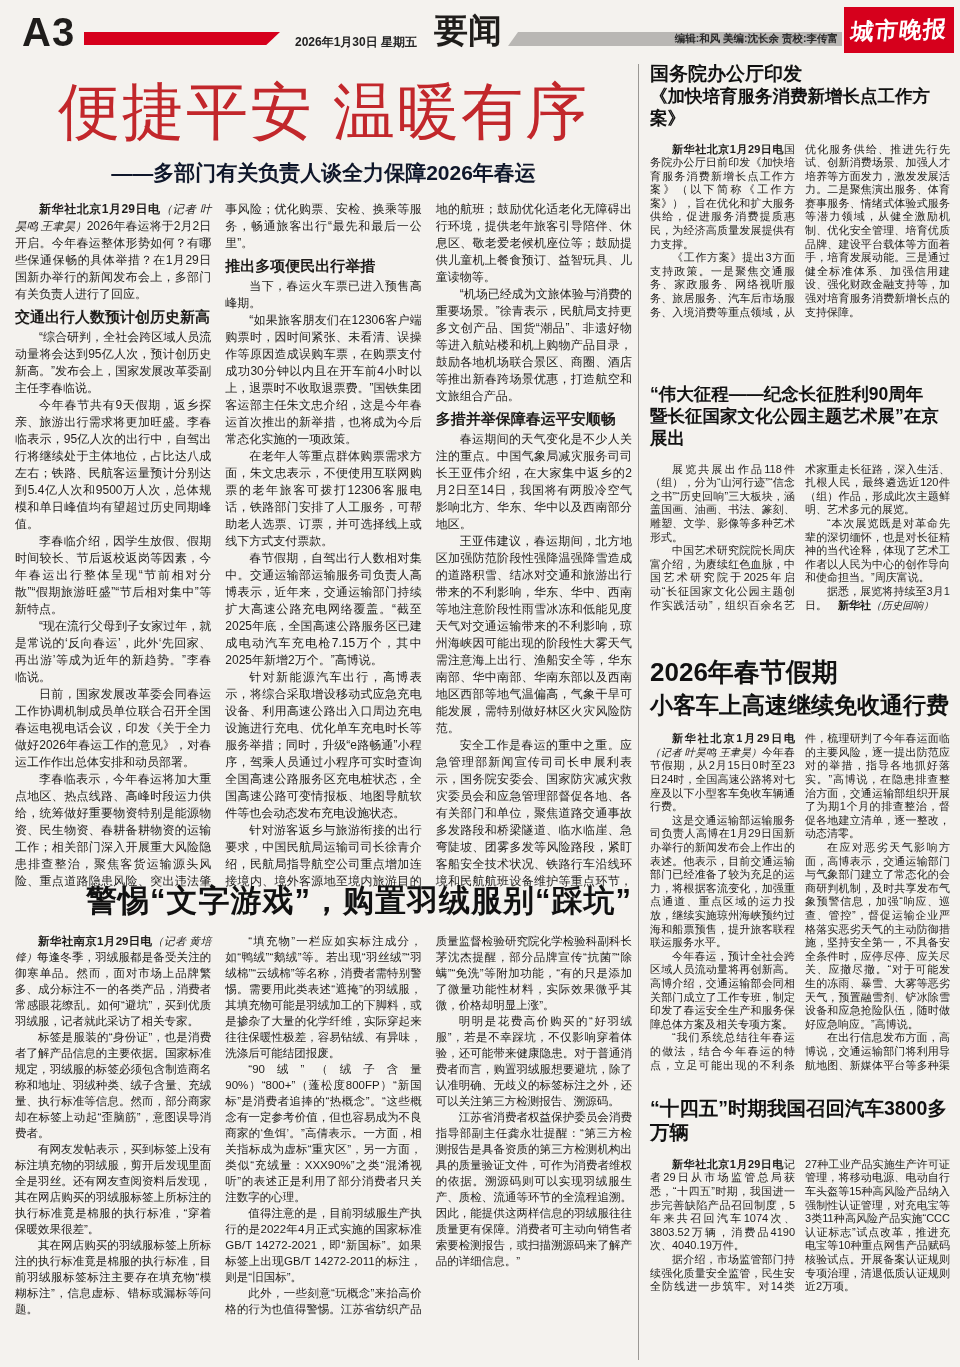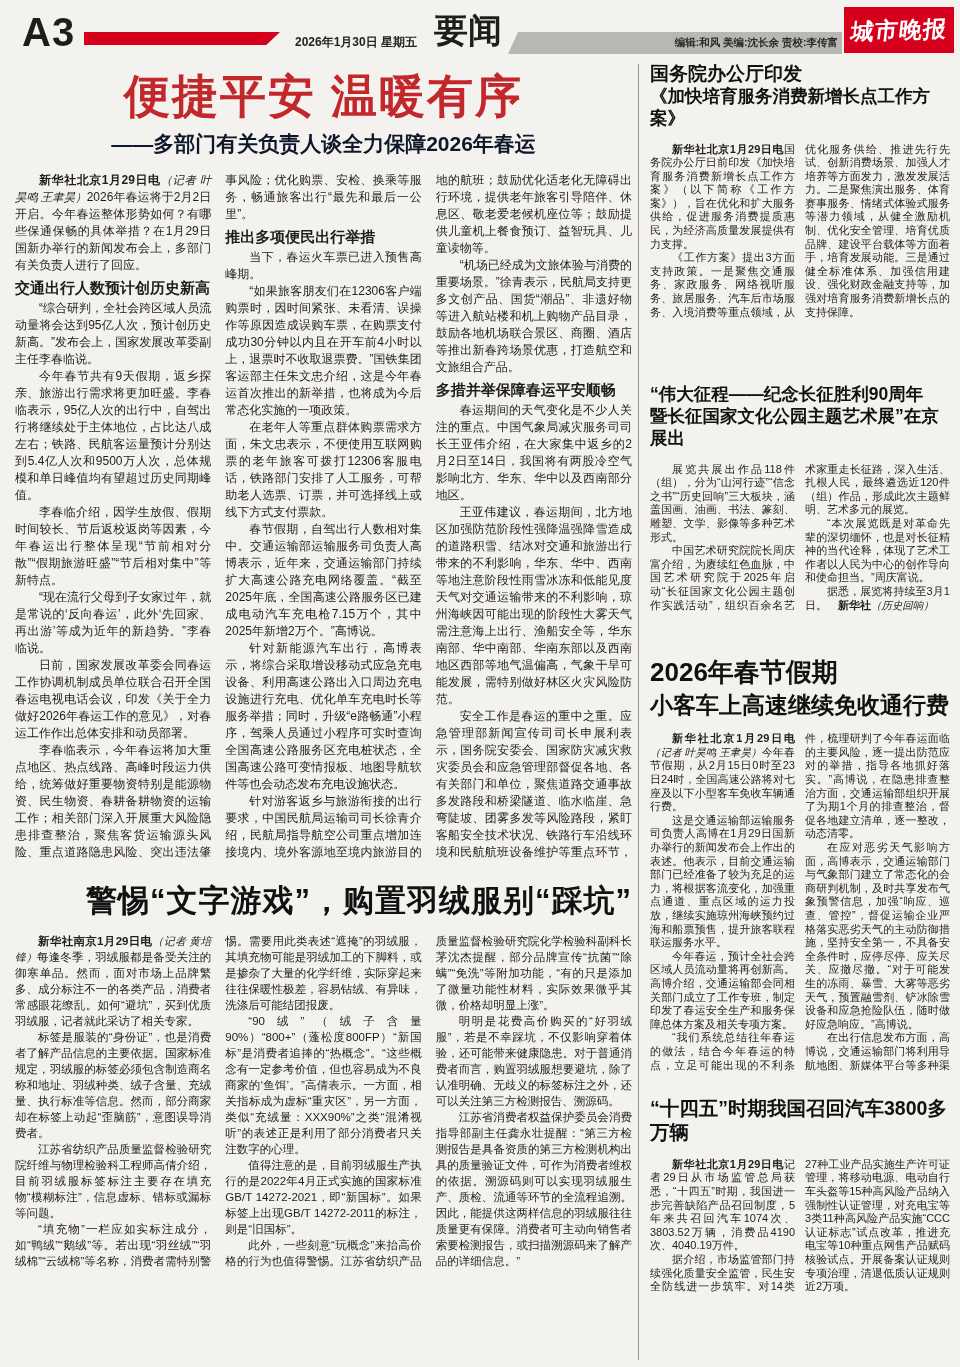--- a/index.html
+++ b/index.html
@@ -9,36 +9,36 @@
     font-family:"Liberation Sans",sans-serif;
     -webkit-font-smoothing:antialiased;
   }
   
   .hdr{position:absolute;left:6px;top:0;width:960px;height:62px;}
   .pageno{position:absolute;left:16px;top:10px;font-size:40px;font-weight:900;letter-spacing:1px;}
   .redbar{position:absolute;left:78px;top:32px;width:196px;height:13px;background:#d6001c;
           clip-path:polygon(0 0,100% 0,93% 100%,0 100%);}
   .date{position:absolute;left:289px;top:34px;font-size:12px;font-weight:700;color:#222;}
   .section-name{position:absolute;left:428px;top:8px;font-size:34px;font-weight:900;}
-  .graybar{position:absolute;left:502px;top:32px;width:334px;height:22px;background:#b9b7b4;
+  .graybar{position:absolute;left:502px;top:32px;width:334px;height:14px;background:#b9b7b4;
            clip-path:polygon(3% 0,100% 0,100% 100%,0 100%);
            display:flex;align-items:center;justify-content:flex-end;}
   .staff{font-size:10.5px;font-weight:700;color:#2a2a2a;padding-right:4px;white-space:nowrap;}
   .logo{position:absolute;left:838px;top:7px;width:110px;height:46px;background:#d6001c;
         display:flex;align-items:center;justify-content:center;}
   .logo span{color:#fff;font-size:23px;font-weight:900;transform:skewX(-8deg) rotate(-2deg);
              font-family:"Liberation Serif",serif;letter-spacing:1px;}
   
   .para{margin:0;text-indent:2em;text-align:justify;}
   .crosshead{margin:5px 0 4px 0;font-size:15px;font-weight:900;text-indent:0;break-inside:avoid;}
   .xh-lead{font-weight:700;}
   .kai{font-family:"Liberation Serif",serif;font-style:italic;font-size:0.95em;}
   
   .lead{position:absolute;left:15px;top:64px;width:617px;}
-  .lead-hl{margin:7px;text-align:center;font-size:46px;line-height:1.12;font-weight:700;
+  .lead-hl{margin:13px;text-align:center;font-size:62px;line-height:1.12;font-weight:400;
            color:#c2272b;letter-spacing:2px;}
   .lead-sub{margin:7px 0 0 0;text-align:center;font-size:21px;font-weight:600;color:#0f172a;}
   .lead-body{margin-top:14px;height:700px;overflow:hidden;
              column-count:3;column-gap:14px;font-size:12px;line-height:17px;}
   
   .second{position:absolute;left:15px;top:880px;width:617px;}
   .second-hl{margin:0;text-align:right;font-size:31px;font-weight:900;color:#111;letter-spacing:1px;}
   .second-body{margin-top:11px;height:428px;overflow:hidden;
                column-count:3;column-gap:14px;font-size:11.5px;line-height:16px;}
   
@@ -96,21 +96,22 @@
       <p class="para">王亚伟建议，春运期间，北方地区加强防范阶段性强降温强降雪造成的道路积雪、结冰对交通和旅游出行带来的不利影响，华东、华中、西南等地注意阶段性雨雪冰冻和低能见度天气对交通运输带来的不利影响，琼州海峡因可能出现的阶段性大雾天气需注意海上出行、渔船安全等，华东南部、华中南部、华南东部以及西南地区西部等地气温偏高，气象干旱可能发展，需特别做好林区火灾风险防范。</p>
       <p class="para">安全工作是春运的重中之重。应急管理部新闻宣传司司长申展利表示，国务院安委会、国家防灾减灾救灾委员会和应急管理部督促各地、各有关部门和单位，聚焦道路交通事故多发路段和桥梁隧道、临水临崖、急弯陡坡、团雾多发等风险路段，紧盯客船安全技术状况、铁路行车沿线环境和民航航班设备维护等重点环节，以及易存在消防安全隐患的交通枢纽等重点场所，集中开展安全隐患排查整治。</p>
     </div>
 </section>
 
 <section class="second">
   <h2 class="second-hl">警惕“文字游戏”，购置羽绒服别“踩坑”</h2>
   <div class="second-body">
       <p class="para"><b class="xh-lead">新华社南京1月29日电</b><i class="kai">（记者 黄培锋）</i>每逢冬季，羽绒服都是备受关注的御寒单品。然而，面对市场上品牌繁多、成分标注不一的各类产品，消费者常感眼花缭乱。如何“避坑”，买到优质羽绒服，记者就此采访了相关专家。</p>
       <p class="para">标签是服装的“身份证”，也是消费者了解产品信息的主要依据。国家标准规定，羽绒服的标签必须包含制造商名称和地址、羽绒种类、绒子含量、充绒量、执行标准等信息。然而，部分商家却在标签上动起“歪脑筋”，意图误导消费者。</p>
-      <p class="para">江苏省纺织产品质量监督检验研究院纤维与物理检验科工程师高倩介绍，目前羽绒服标签标注主要存在填充物“模糊标注”，信息虚标、错标或漏标等问题。</p>
+      <p class="para">有网友发帖表示，买到标签上没有标注填充物的羽绒服，剪开后发现里面全是羽丝。还有网友查阅资料后发现，其在网店购买的羽绒服标签上所标注的执行标准竟是棉服的执行标准，“穿着保暖效果很差”。</p>
+      <p class="para">其在网店购买的羽绒服标签上所标注的执行标准竟是棉服的执行标准，目前羽绒服标签标注主要存在填充物“模糊标注”，信息虚标、错标或漏标等问题。</p>
       <p class="para">“填充物”一栏应如实标注成分，如“鸭绒”“鹅绒”等。若出现“羽丝绒”“羽绒棉”“云绒棉”等名称，消费者需特别警惕。需要用此类表述“遮掩”的羽绒服，其填充物可能是羽绒加工的下脚料，或是掺杂了大量的化学纤维，实际穿起来往往保暖性极差，容易钻绒、有异味，洗涤后可能结团报废。</p>
       <p class="para">“90绒”（绒子含量90%）“800+”（蓬松度800FP）“新国标”是消费者追捧的“热概念”。“这些概念有一定参考价值，但也容易成为不良商家的‘鱼饵’。”高倩表示。一方面，相关指标成为虚标“重灾区”，另一方面，类似“充绒量：XXX90%”之类“混淆视听”的表述正是利用了部分消费者只关注数字的心理。</p>
       <p class="para">值得注意的是，目前羽绒服生产执行的是2022年4月正式实施的国家标准GB/T 14272-2021，即“新国标”。如果标签上出现GB/T 14272-2011的标注，则是“旧国标”。</p>
       <p class="para">此外，一些刻意“玩概念”来抬高价格的行为也值得警惕。江苏省纺织产品质量监督检验研究院化学检验科副科长茅沈杰提醒，部分品牌宣传“抗菌”“除螨”“免洗”等附加功能，“有的只是添加了微量功能性材料，实际效果微乎其微，价格却明显上涨”。</p>
       <p class="para">明明是花费高价购买的“好羽绒服”，若是不幸踩坑，不仅影响穿着体验，还可能带来健康隐患。对于普通消费者而言，购置羽绒服想要避坑，除了认准明确、无歧义的标签标注之外，还可以关注第三方检测报告、溯源码。</p>
       <p class="para">江苏省消费者权益保护委员会消费指导部副主任龚永壮提醒：“第三方检测报告是具备资质的第三方检测机构出具的质量验证文件，可作为消费者维权的依据。溯源码则可以实现羽绒服生产、质检、流通等环节的全流程追溯。因此，能提供这两样信息的羽绒服往往质量更有保障。消费者可主动向销售者索要检测报告，或扫描溯源码来了解产品的详细信息。”</p>
     </div>
 </section>
 
 <div class="vrule"></div>

